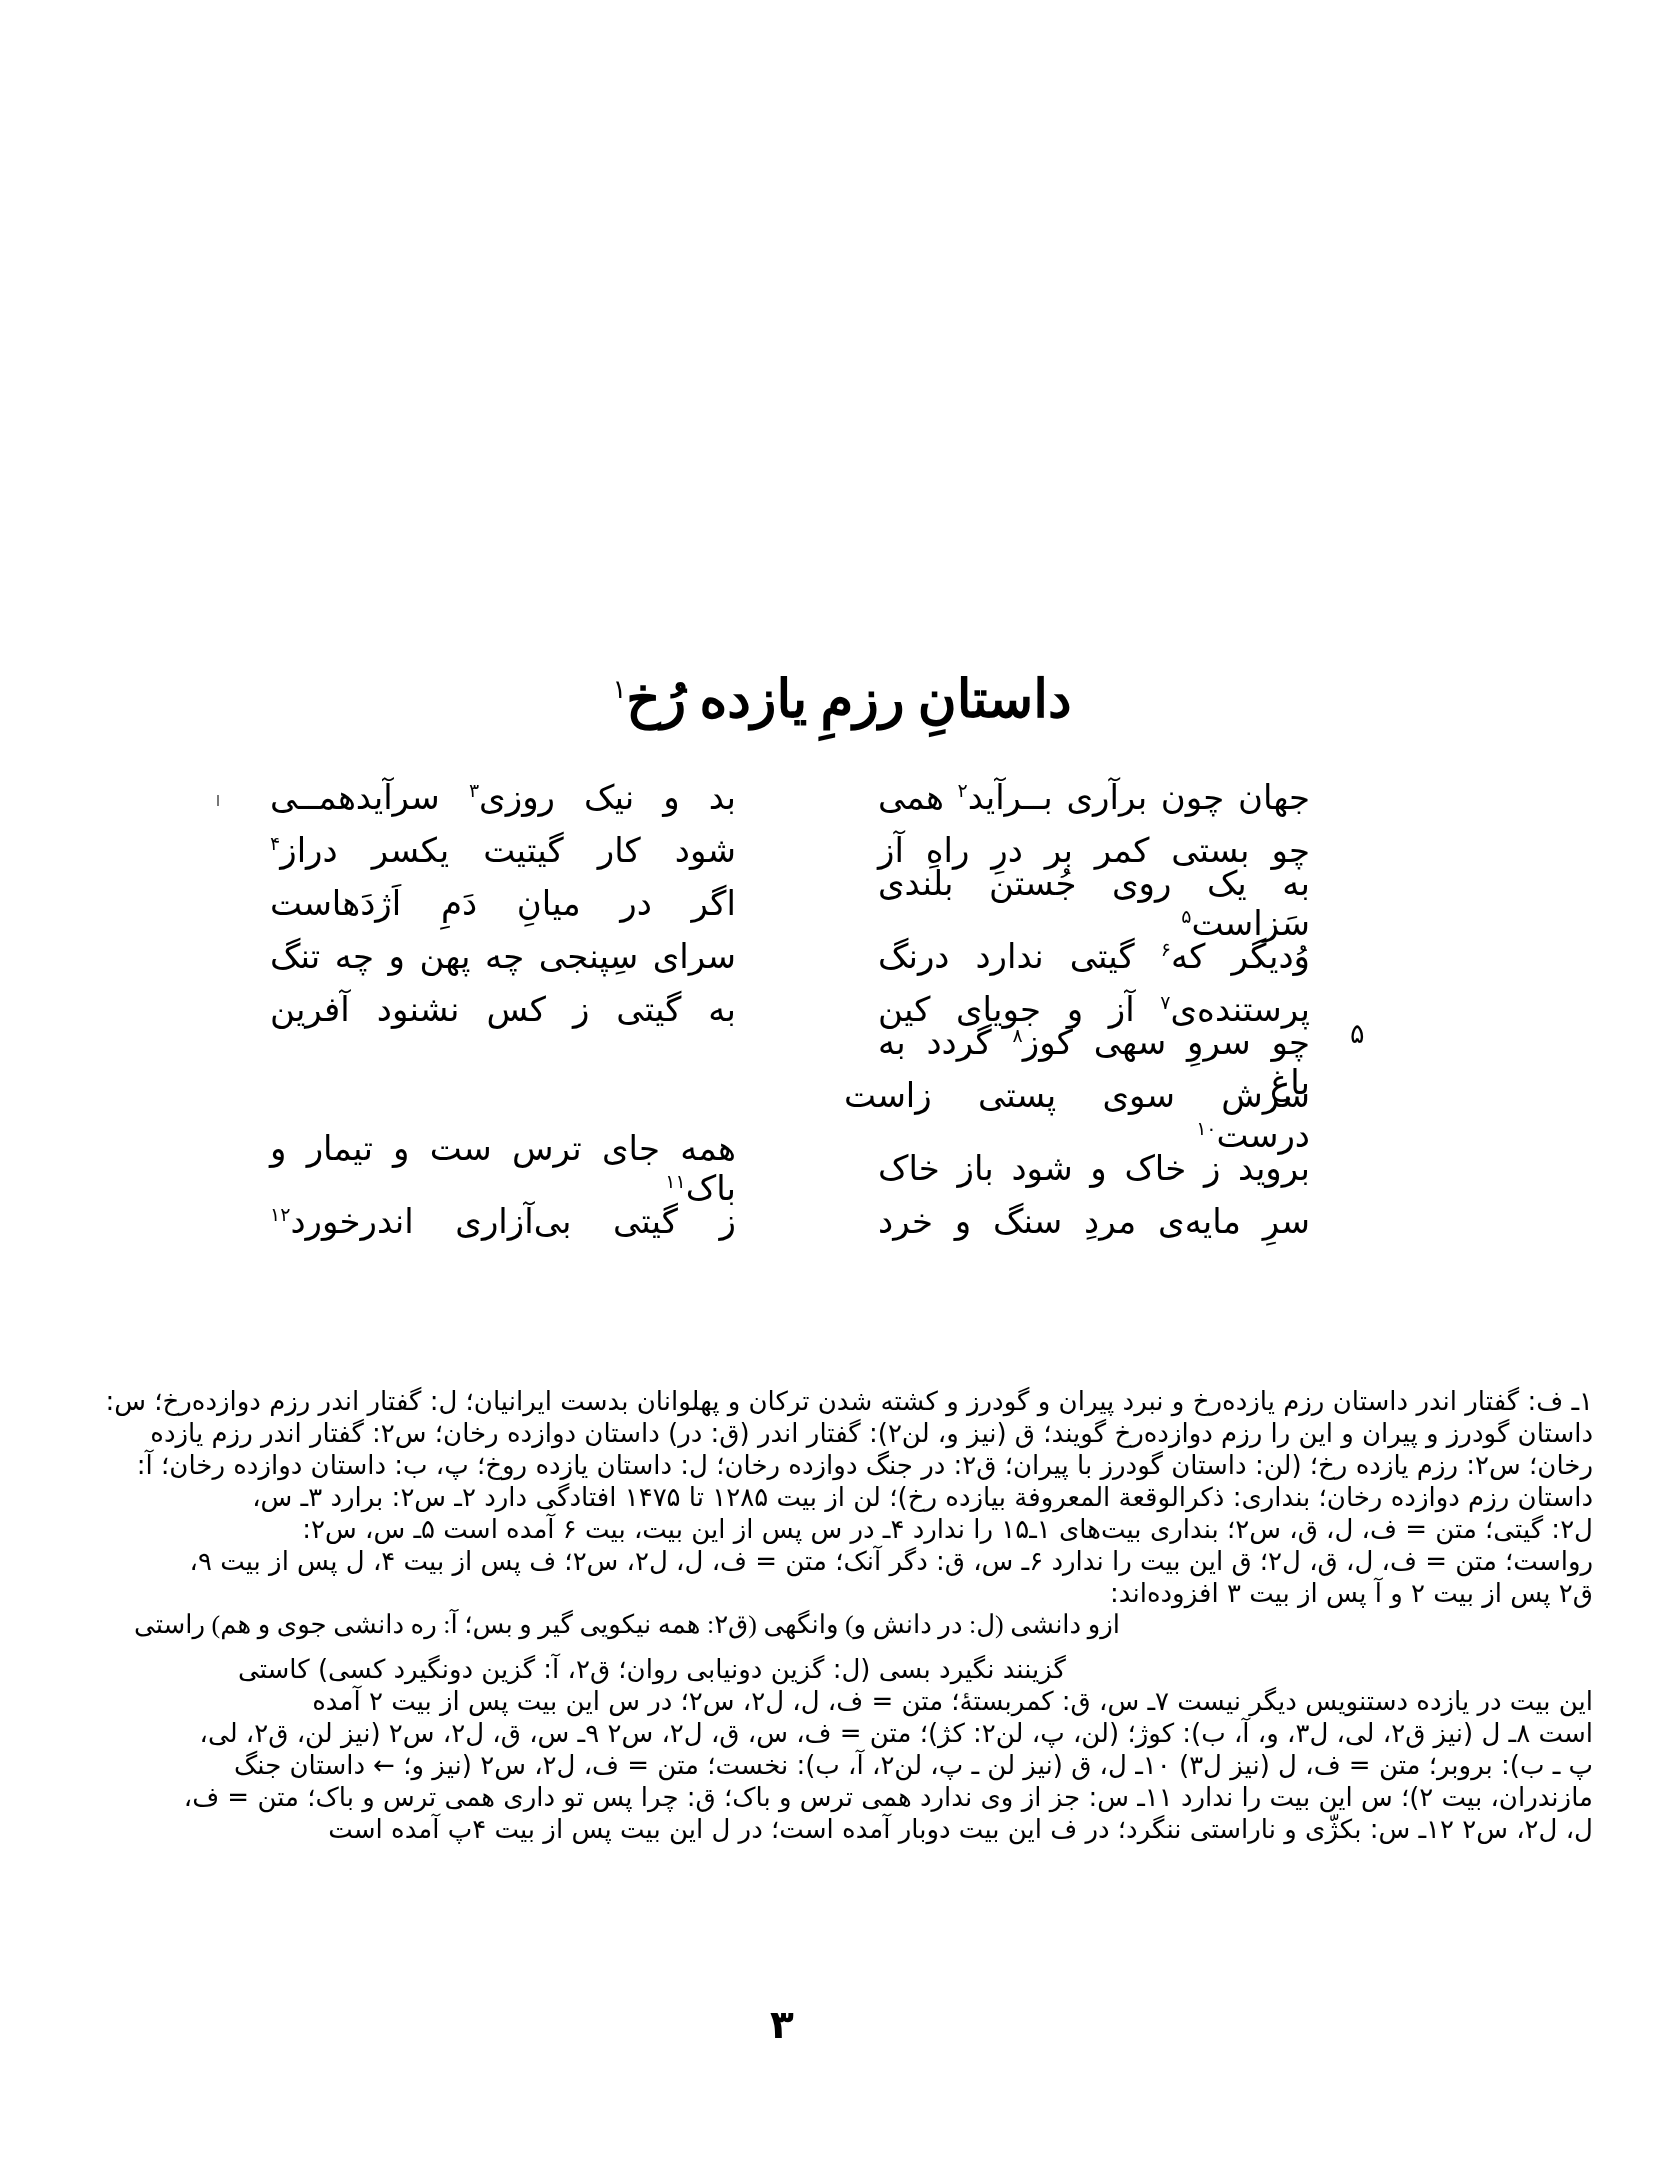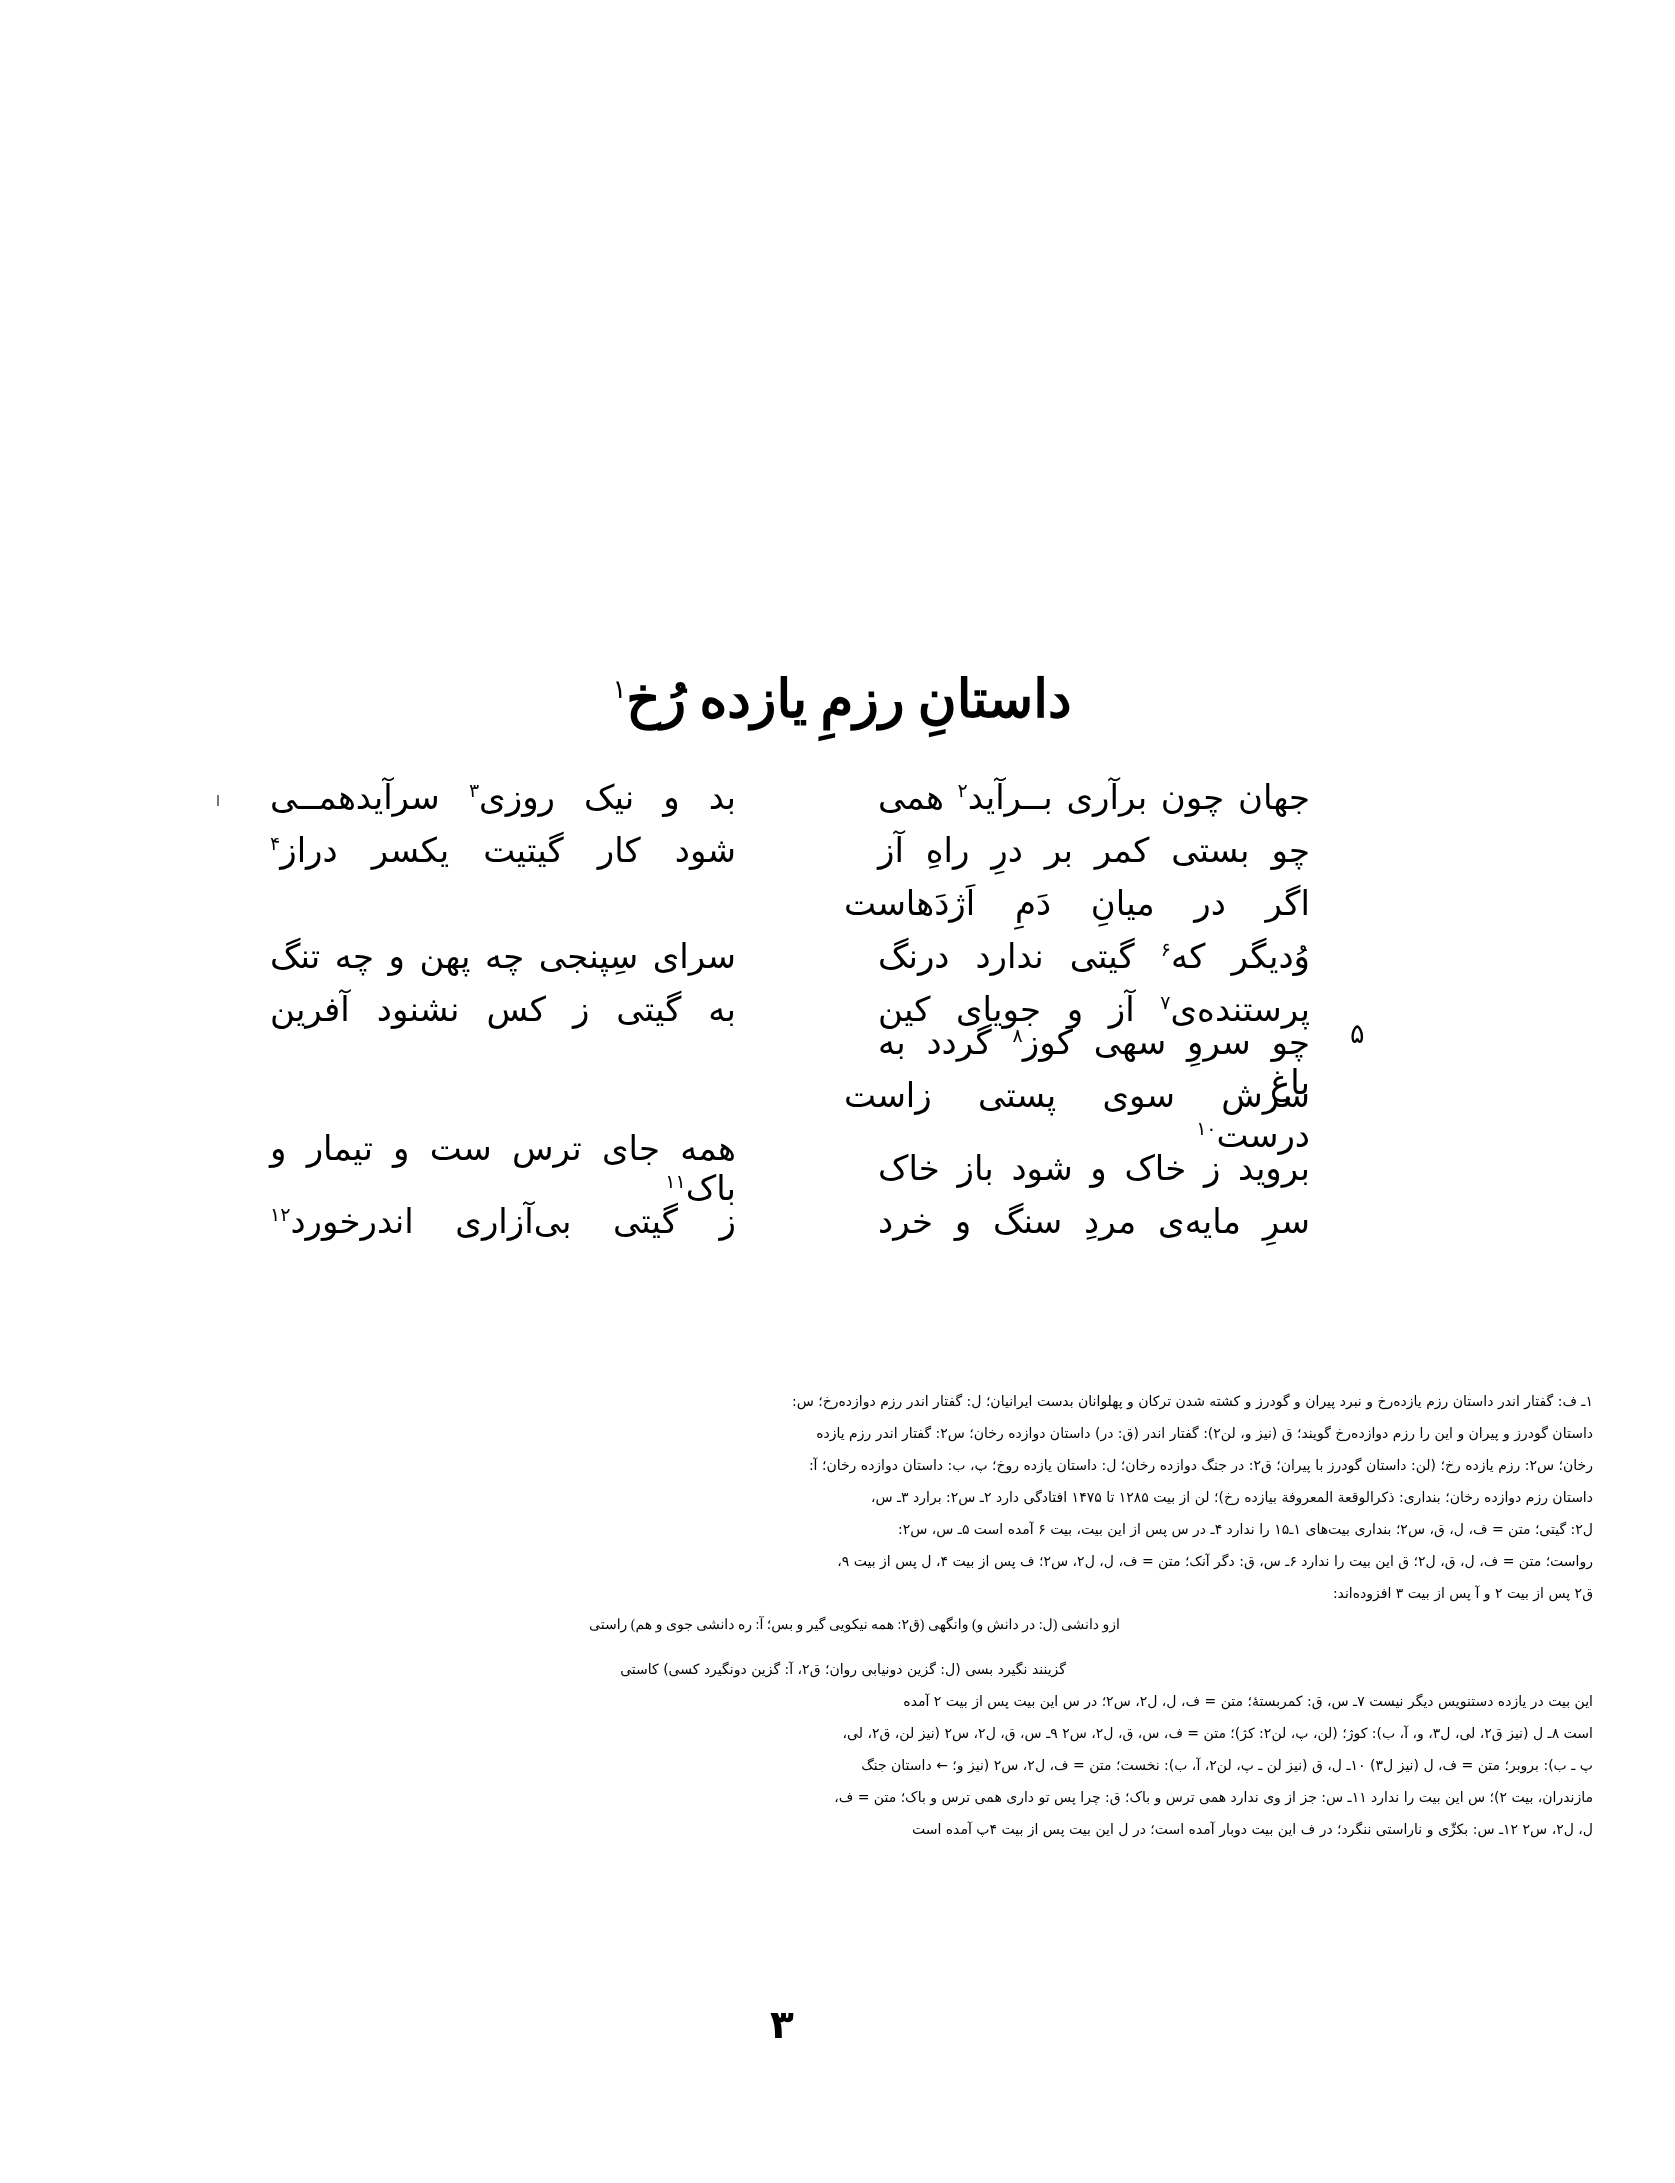--- a/index.html
+++ b/index.html
@@ -30,21 +30,21 @@
   .verse-num {
     position: absolute; left: 1350px; top: 1018px;
     font-size: 27px; font-family: "DejaVu Sans", sans-serif;
   }
   .margin-mark {
     position: absolute; left: 217px; top: 795px; width: 2px; height: 10.8px; background: #777;
   }
   .footnotes {
     position: absolute; top: 1385px; left: 108px; width: 1485px;
     direction: rtl; text-align: justify;
-    font-size: 14px; line-height: 32px; font-family: "DejaVu Sans", sans-serif;
+    font-size: 26px; line-height: 32px; font-family: "DejaVu Sans", sans-serif;
   }
   .fn-line { white-space: nowrap; overflow: hidden; height: 32px; }
   .fn-line.indent1 { padding-right: 473px; font-family: Liberation Serif, serif; }
   .fn-line.indent2 { padding-right: 527px; margin-top: 12px; }
   .page-number {
     position: absolute; top: 2002px; left: 770px;
     font-size: 39px; font-weight: bold; font-family: "DejaVu Sans", sans-serif;
   }
 </style>
 </head>
@@ -61,20 +61,21 @@
   <div class="verses">
     <div class="beyt">
       <span class="misra-r"><span>جهان چون برآری بــرآید</span><sup>۲</sup><span> همی</span></span>
       <span class="misra-l"><span>بد و نیک روزی</span><sup>۳</sup><span> سرآیدهمــی</span></span>
     </div>
     <div class="beyt">
       <span class="misra-r"><span>چو بستی کمر بر درِ راهِ آز</span><sup></sup><span></span></span>
       <span class="misra-l"><span>شود کار گیتیت یکسر دراز</span><sup>۴</sup><span></span></span>
     </div>
     <div class="beyt">
+      <span class="misra-r"><span>به یک روی جُستن بلندی سَزاست</span><sup>۵</sup><span></span></span>
       <span class="misra-l"><span>اگر در میانِ دَمِ اَژدَهاست</span><sup></sup><span></span></span>
     </div>
     <div class="beyt">
       <span class="misra-r"><span>وُدیگر که</span><sup>۶</sup><span> گیتی ندارد درنگ</span></span>
       <span class="misra-l"><span>سرای سِپنجی چه پهن و چه تنگ</span><sup></sup><span></span></span>
     </div>
     <div class="beyt">
       <span class="misra-r"><span>پرستنده‌ی</span><sup>۷</sup><span> آز و جویای کین</span></span>
       <span class="misra-l"><span>به گیتی ز کس نشنود آفرین</span><sup></sup><span></span></span>
     </div>

